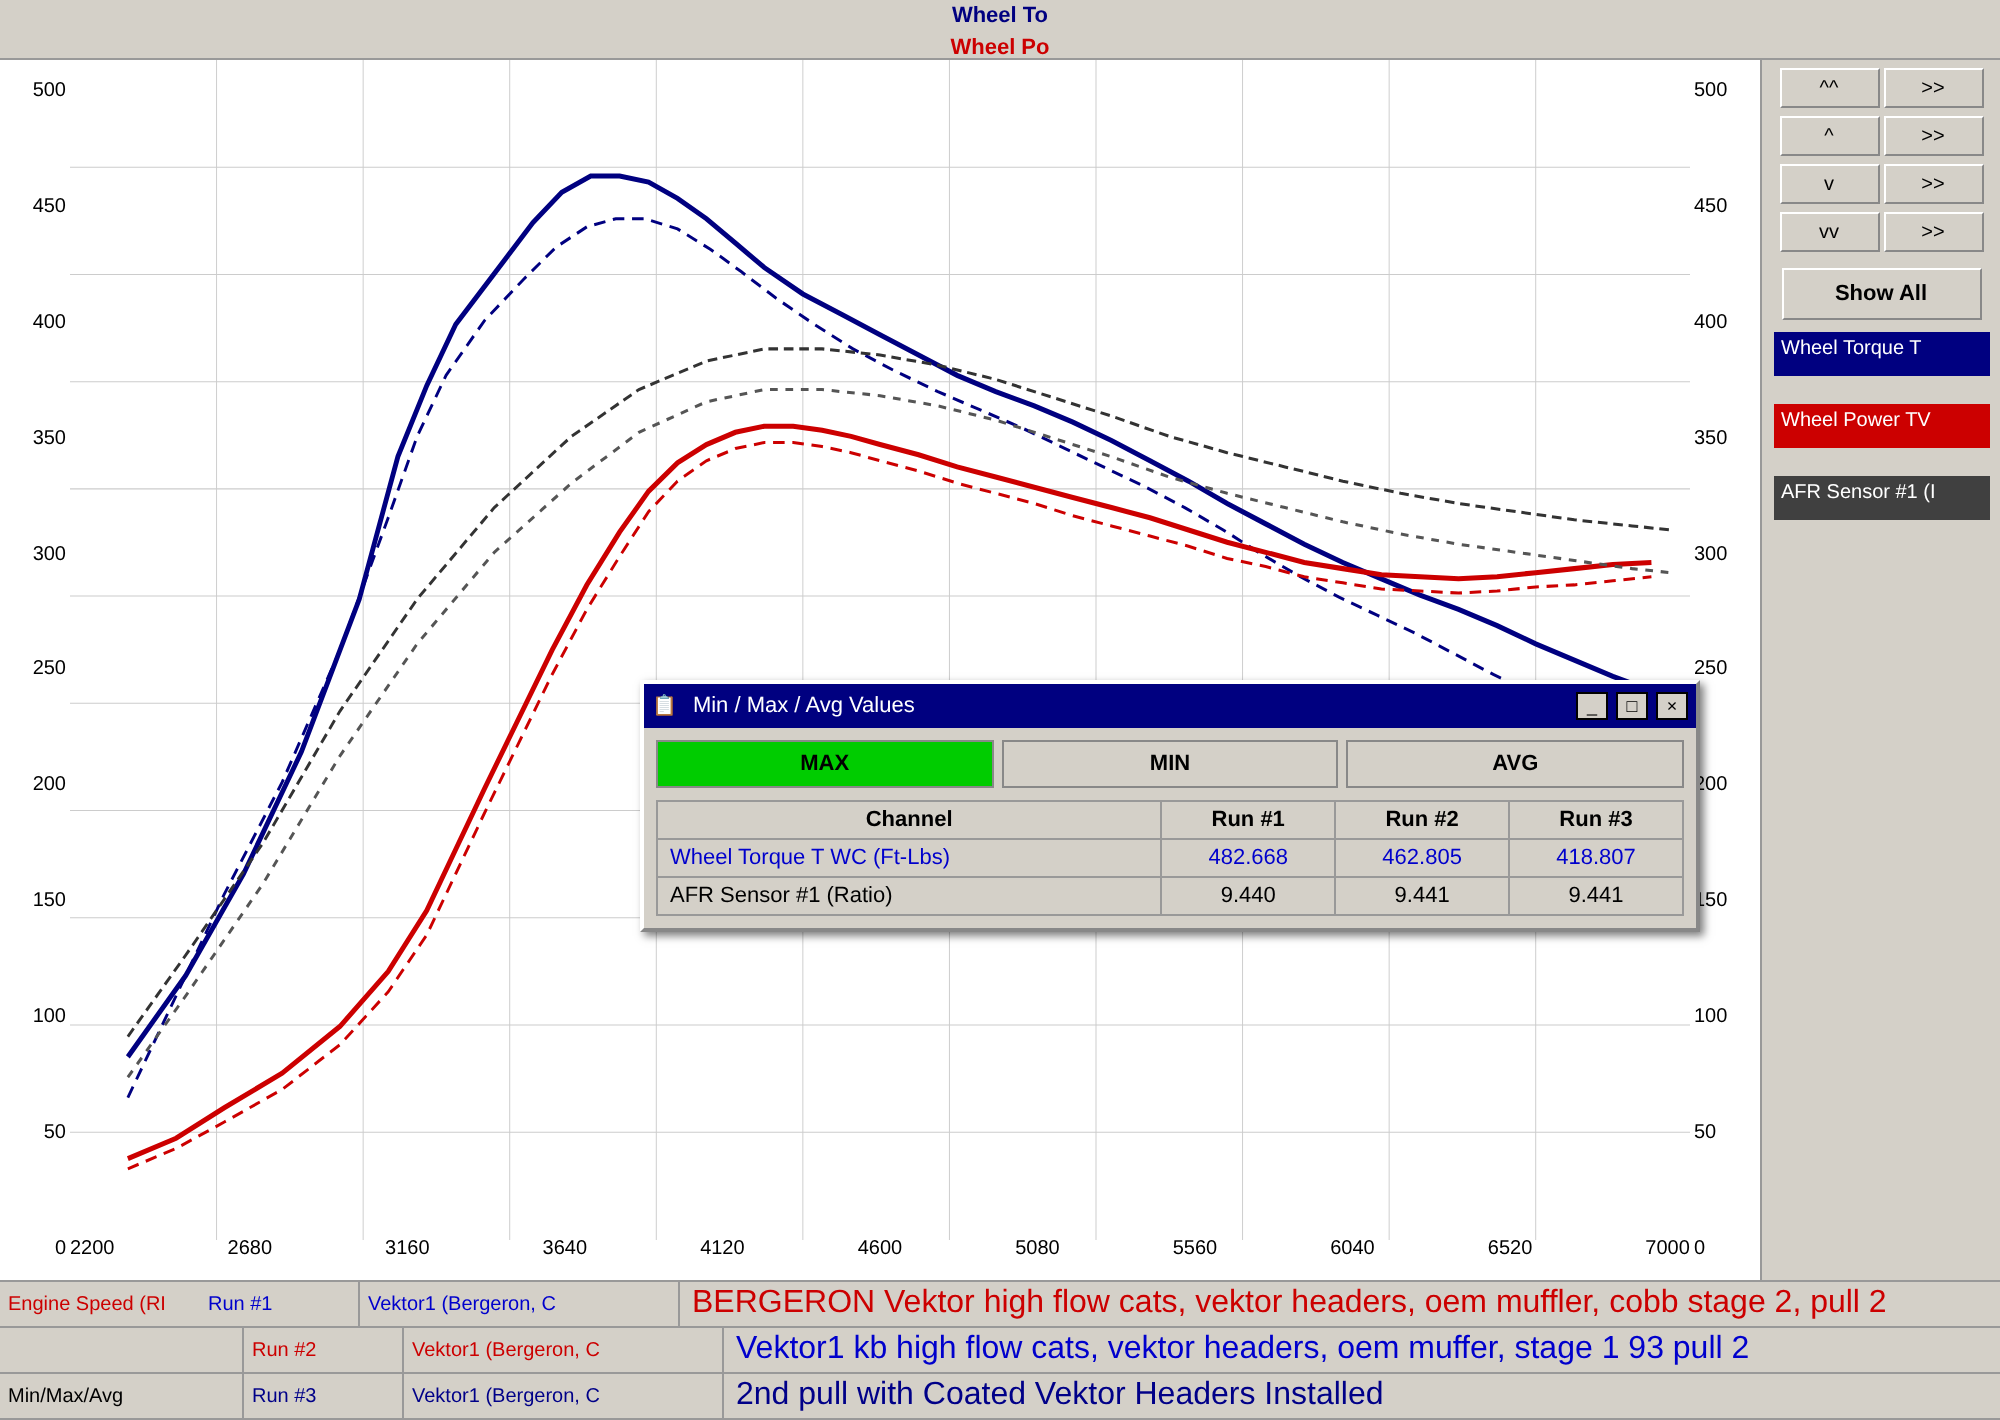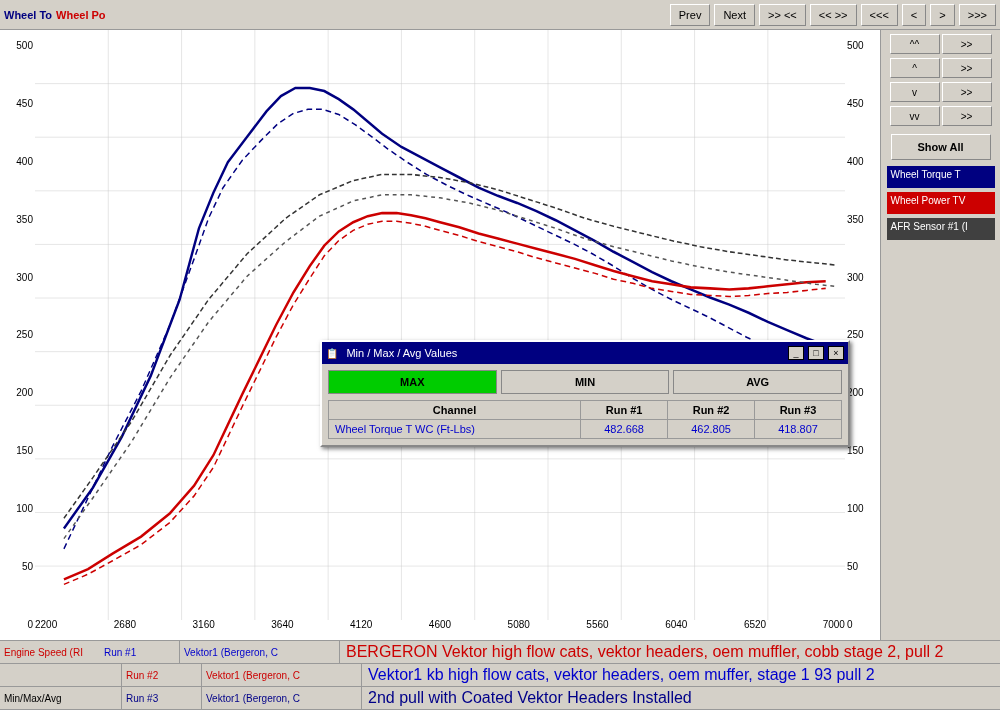--- a/index.html
+++ b/index.html
@@ -6,20 +6,21 @@
     body { width: 1000px; height: 710px; overflow: hidden; background: #fff; font-family: Arial, sans-serif; font-size: 11px; }
 
     #top-bar {
       display: flex;
       align-items: center;
       height: 30px;
       background: #d4d0c8;
       border-bottom: 1px solid #999;
       padding: 2px 4px;
       gap: 4px;
+      flex-direction: column;
     }
     .top-btn {
       background: #d4d0c8;
       border: 1px solid #888;
       border-top-color: #fff;
       border-left-color: #fff;
       padding: 1px 8px;
       font-size: 11px;
       cursor: pointer;
       height: 22px;
@@ -86,21 +87,21 @@
       margin: 4px 0;
     }
 
     .legend-item {
       width: 108px;
       height: 22px;
       background: #000080;
       color: #fff;
       font-size: 10px;
       padding: 3px 4px;
-      margin-bottom: 2px;
+      margin-bottom: 12px;
       white-space: nowrap;
       overflow: hidden;
       text-overflow: ellipsis;
       cursor: pointer;
     }
     .legend-item.red { background: #cc0000; color: #fff; }
     .legend-item.dark { background: #404040; color: #fff; }
 
     #bottom-bar {
       height: 70px;
@@ -480,20 +481,26 @@
                 <th>Run #3</th>
               </tr>
             </thead>
             <tbody>
               <tr class="blue-row">
                 <td class="channel-col">Wheel Torque T WC (Ft-Lbs)</td>
                 <td>482.668</td>
                 <td>462.805</td>
                 <td>418.807</td>
               </tr>
+              <tr class="black-row">
+                <td class="channel-col">AFR Sensor #1 (Ratio)</td>
+                <td>9.440</td>
+                <td>9.441</td>
+                <td>9.441</td>
+              </tr>
             </tbody>
           </table>
         </div>
       </div>
     </div>
   </div>
 
   <div id="right-panel">
     <div class="scroll-btn-row">
       <button class="scroll-btn">^^</button>

